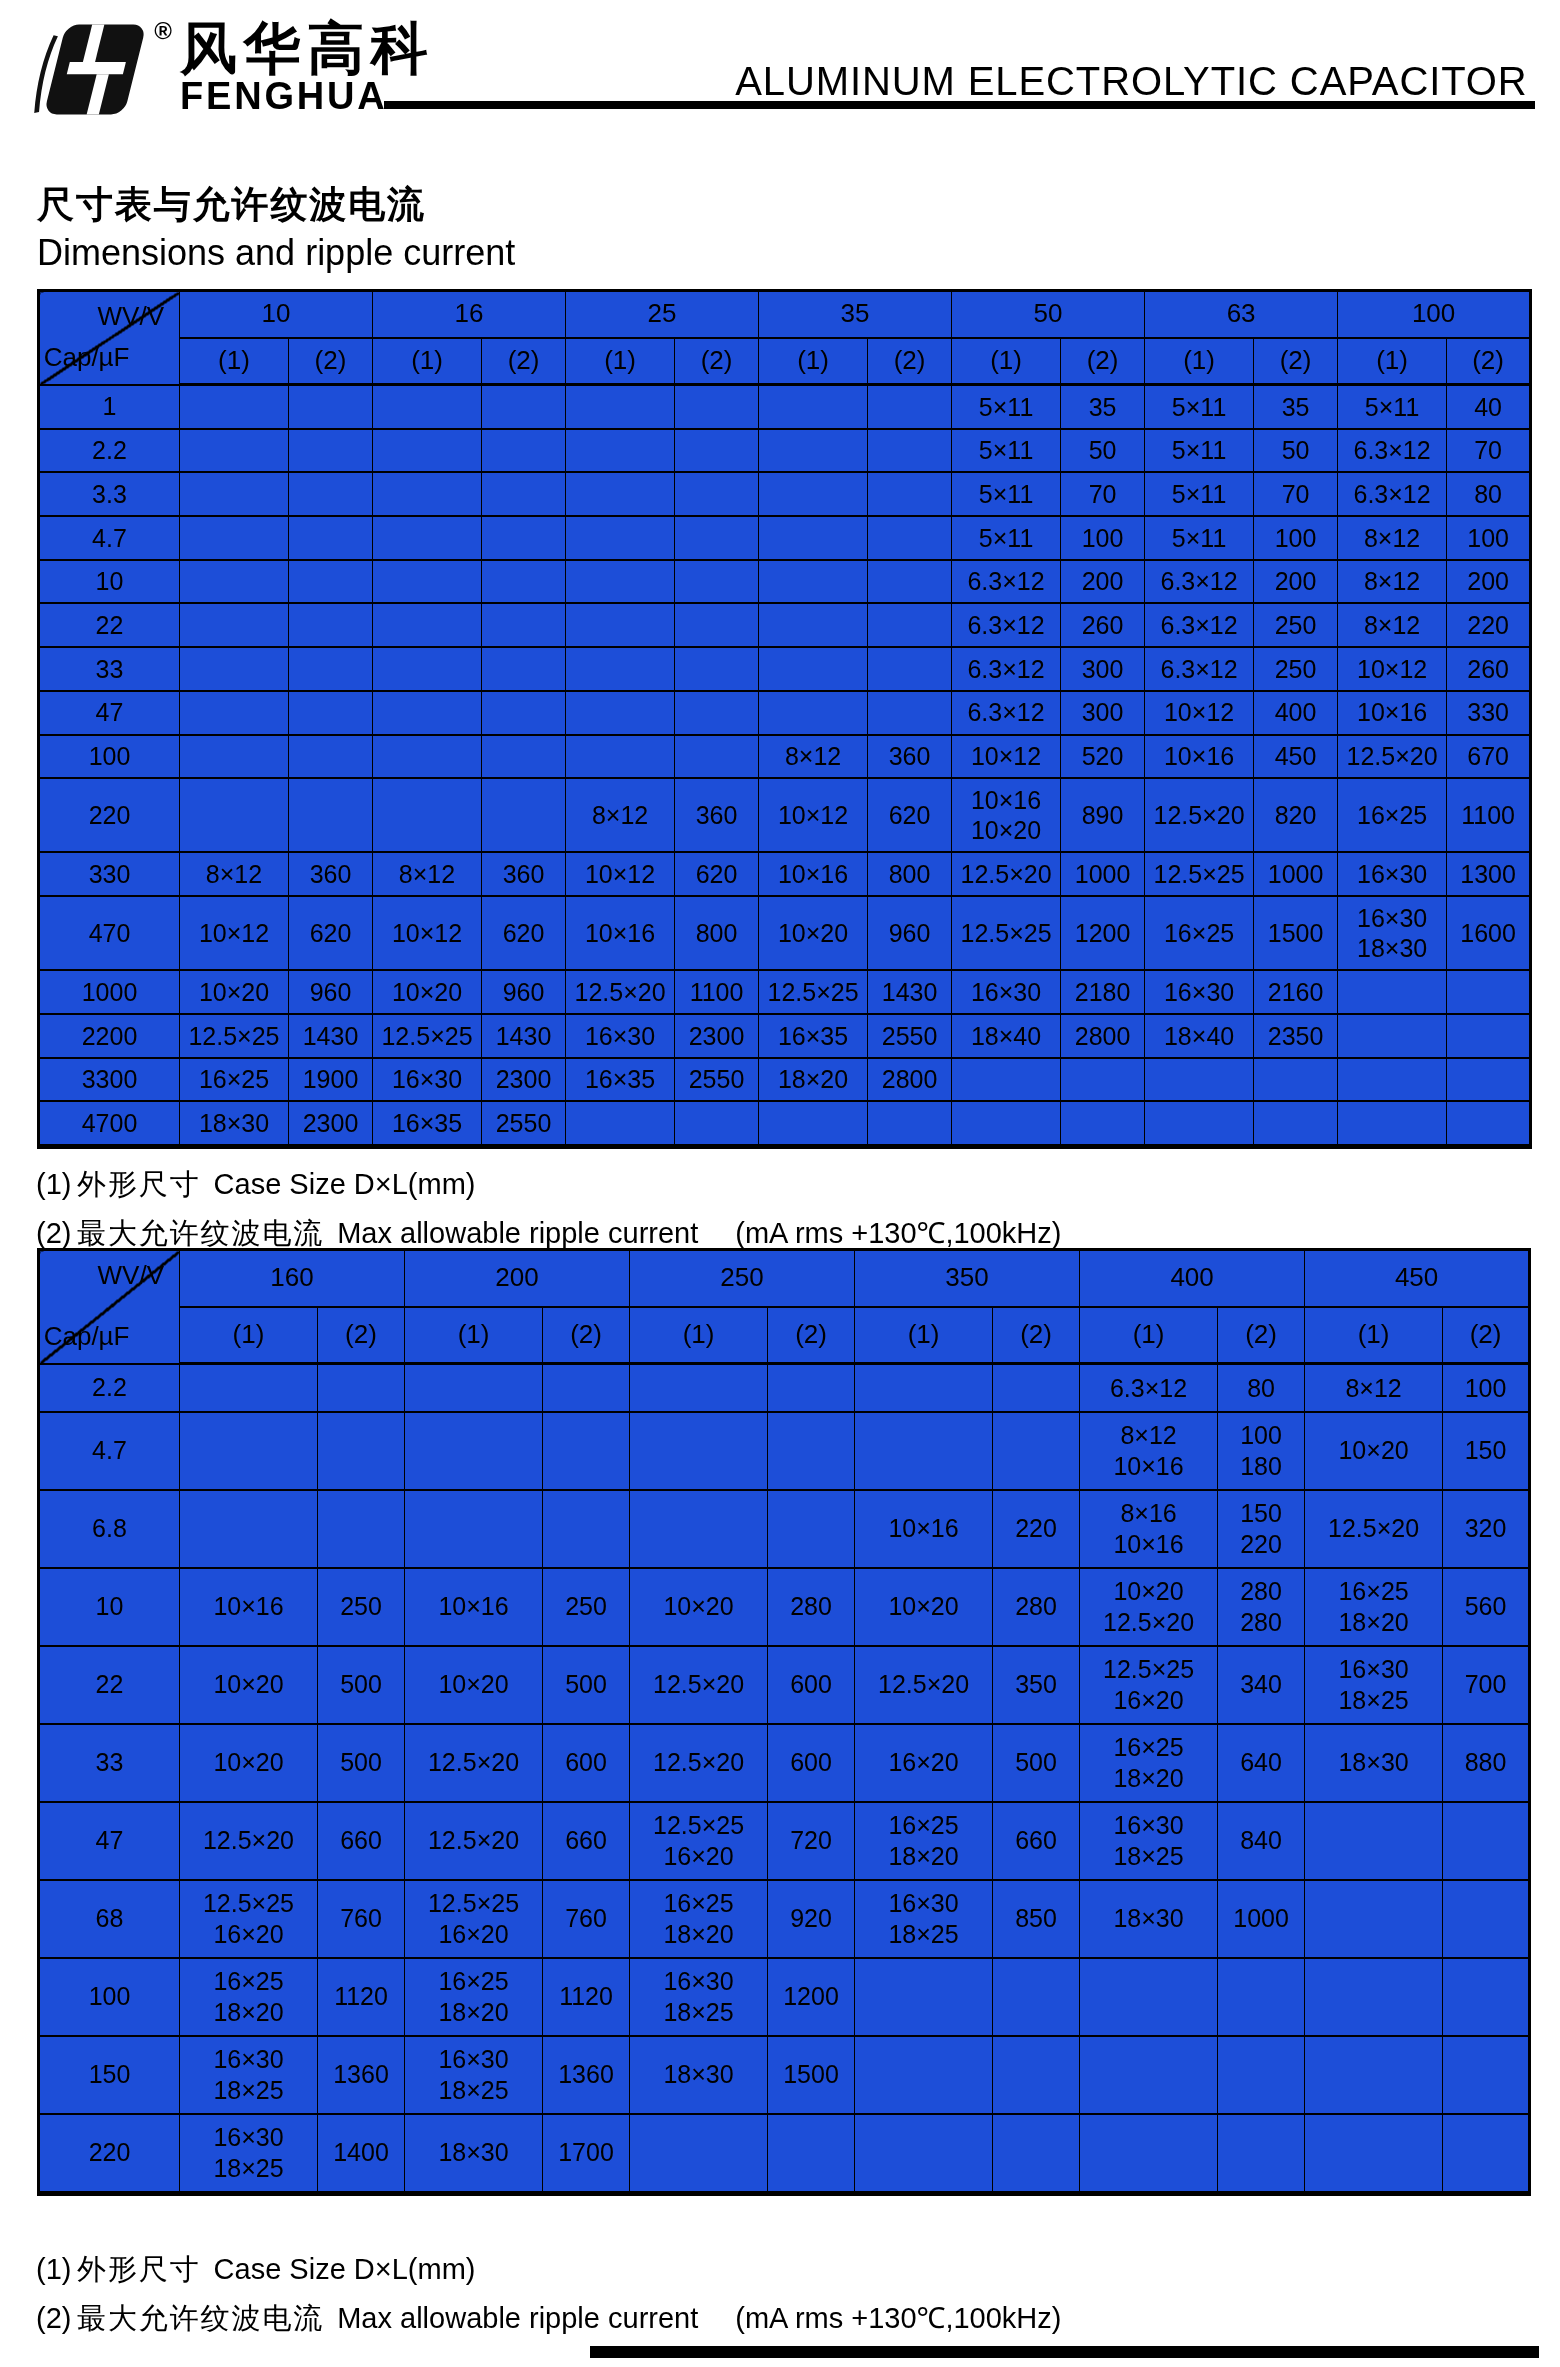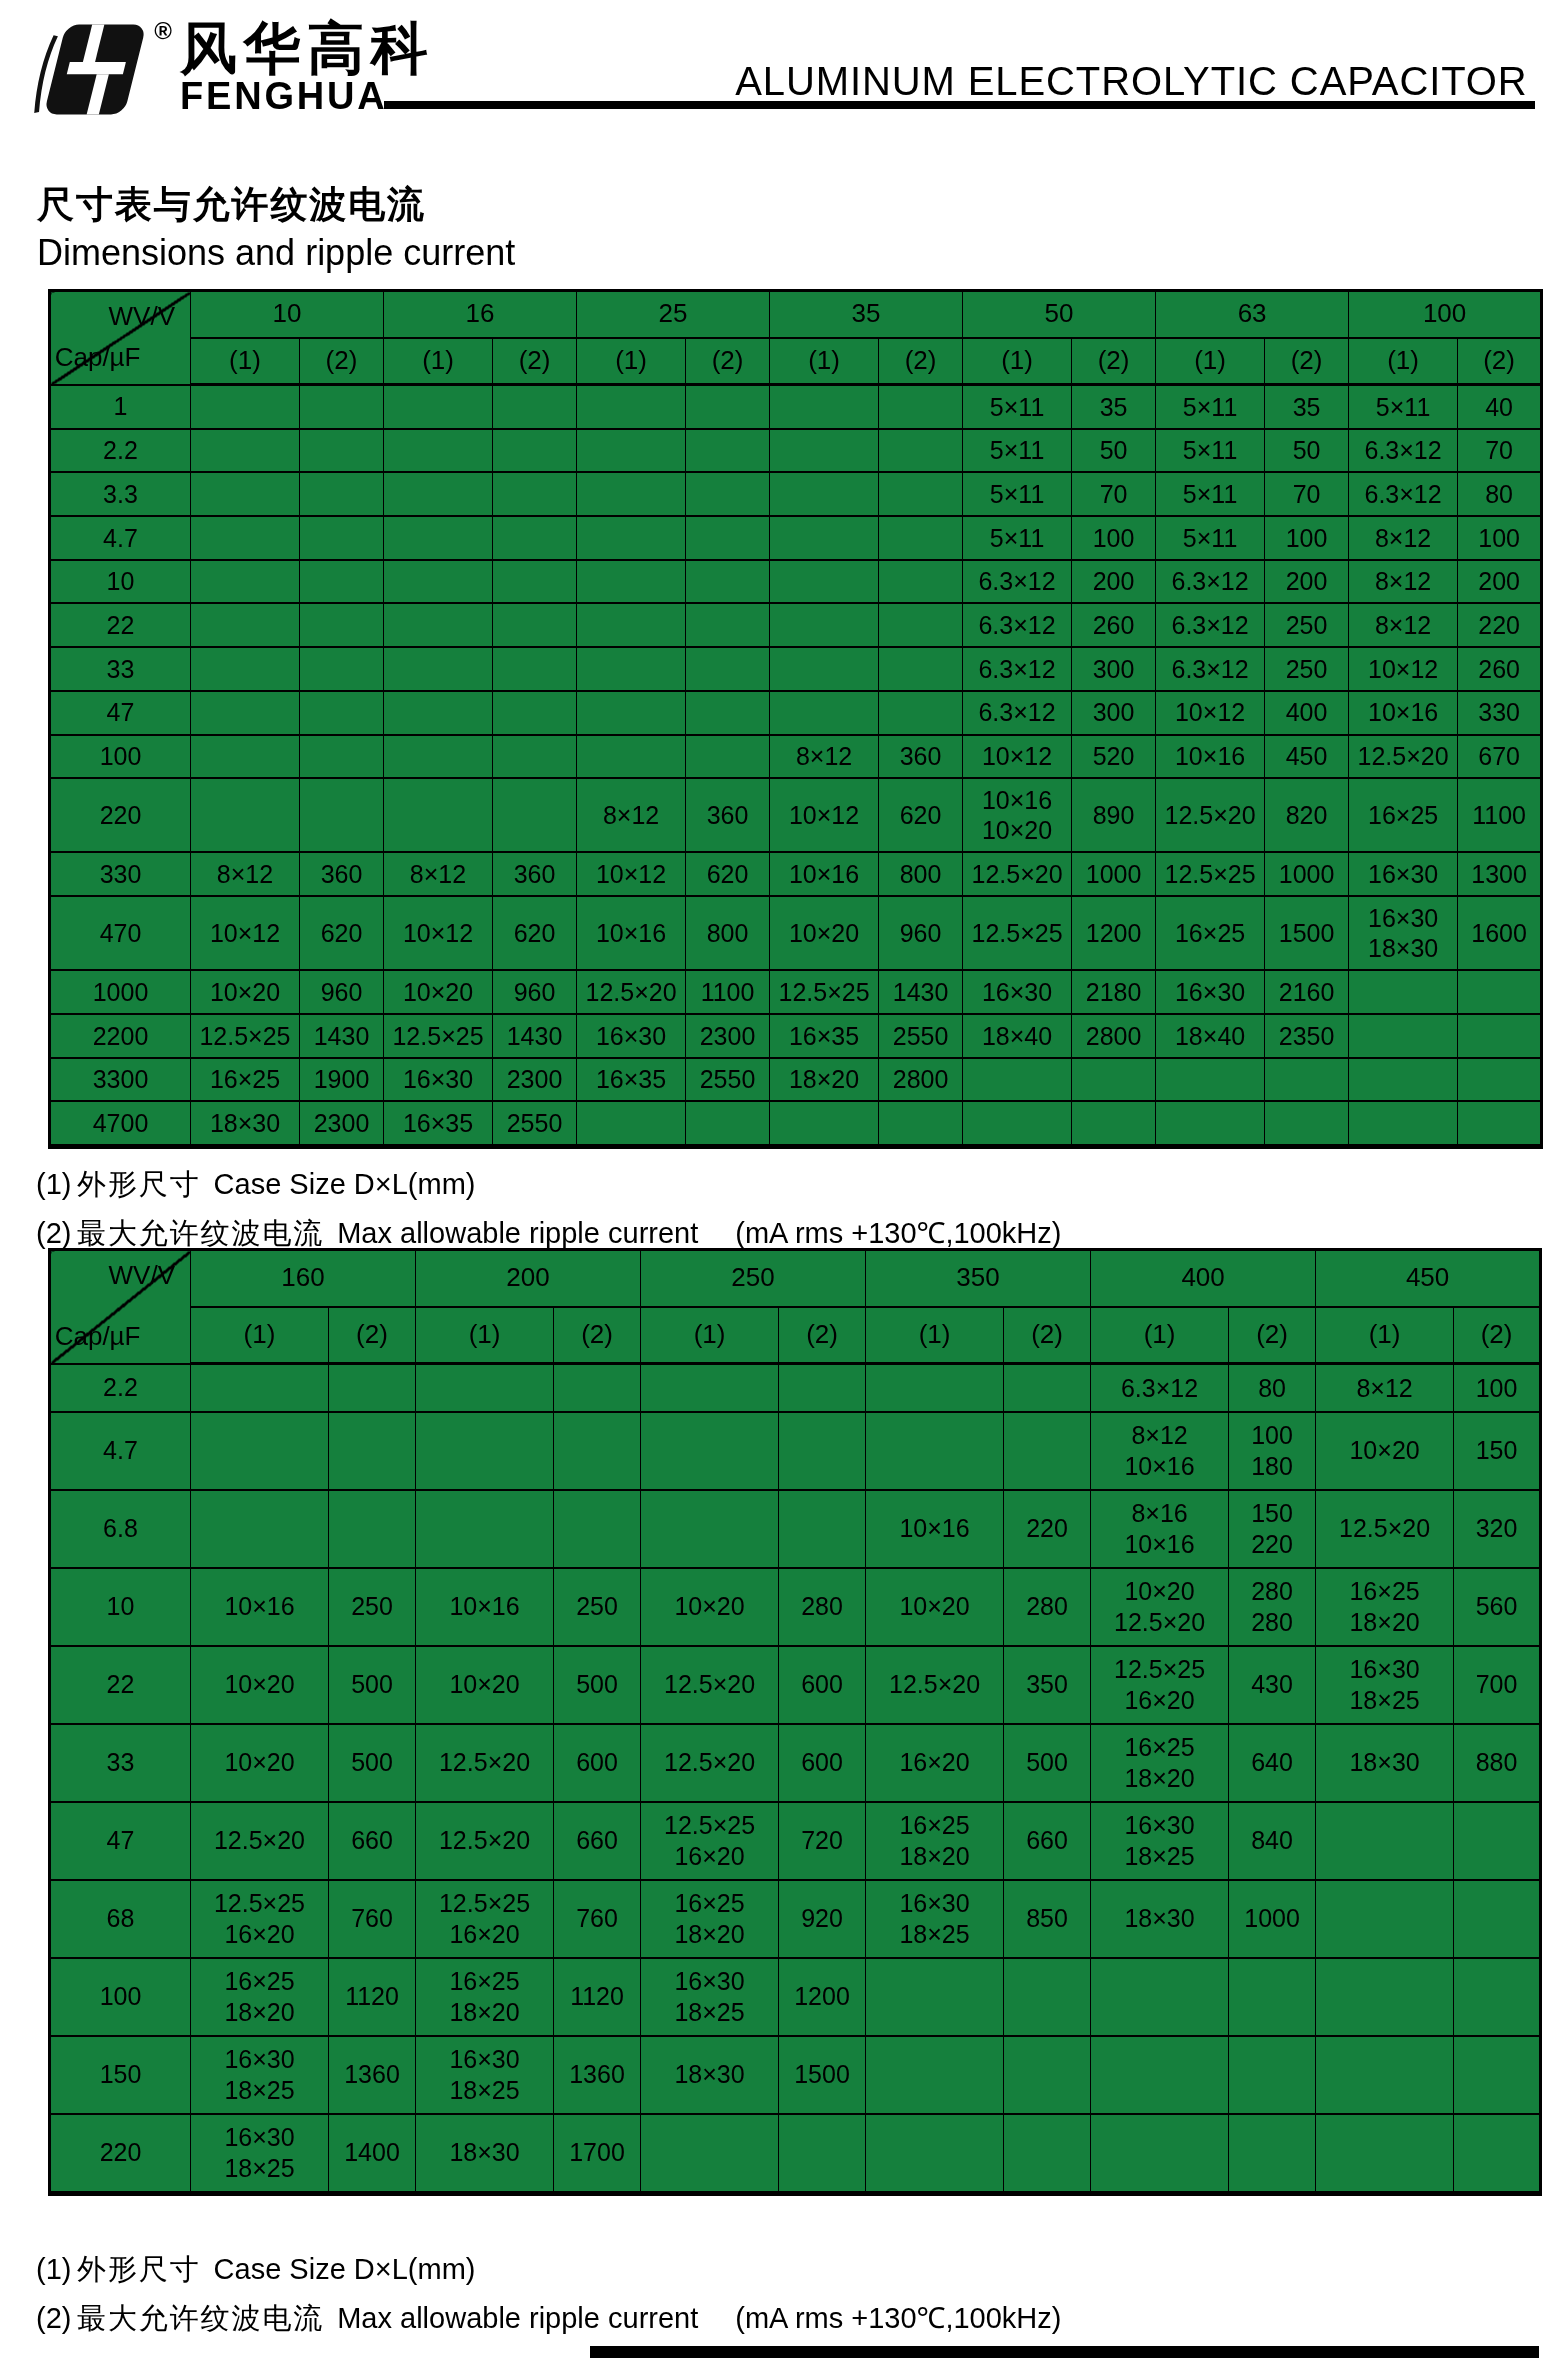--- a/index.html
+++ b/index.html
@@ -17,21 +17,21 @@
   .logo-zh { font-size:57px; font-weight:bold; letter-spacing:6.6px; line-height:1.0; }
   .logo-en { font-size:38px; font-weight:bold; letter-spacing:2.8px; line-height:1.05; }
   .doc-title { position:absolute; right:9.4px; top:46px; font-size:40px; font-weight:normal; letter-spacing:0.9px; white-space:nowrap; }
   .hdr-rule { position:absolute; left:356px; right:1.9px; top:88px; height:7.5px; background:#000; }
 
   
   .sec-zh { position:absolute; left:37px; top:180px; font-size:37px; font-weight:bold; letter-spacing:1.9px; }
   .sec-en { position:absolute; left:37px; top:232px; font-size:36px; font-weight:500; }
 
   
-  table.dims { border-collapse:collapse; table-layout:fixed; position:absolute; left:48px; background:#15803d; }
+  table.dims { border-collapse:collapse; table-layout:fixed; position:absolute; left:37px; background:#1d4ed8; }
   #table1 { top:289px; width:1492px; }
   #table2 { top:1248px; width:1492px; }
   .dims th, .dims td {
     border-left:1.9px solid #000; border-right:1.9px solid #000;
     border-top:2.8px solid #000; border-bottom:2.8px solid #000;
     text-align:center; vertical-align:middle;
     font-size:25px; font-weight:400; line-height:1.22;
     padding:5.6px 1.9px; white-space:pre-line; overflow:hidden;
   }
   table.dims { border:3.7px solid #000; border-bottom-width:5.6px; }
@@ -540,21 +540,21 @@
           <td>10×20</td>
           <td>500</td>
           <td>10×20</td>
           <td>500</td>
           <td>12.5×20</td>
           <td>600</td>
           <td>12.5×20</td>
           <td>350</td>
           <td>12.5×25
 16×20</td>
-          <td>430</td>
+          <td>340</td>
           <td>16×30
 18×25</td>
           <td>700</td>
         </tr>
         <tr>
           <td class="cap">33</td>
           <td>10×20</td>
           <td>500</td>
           <td>12.5×20</td>
           <td>600</td>

